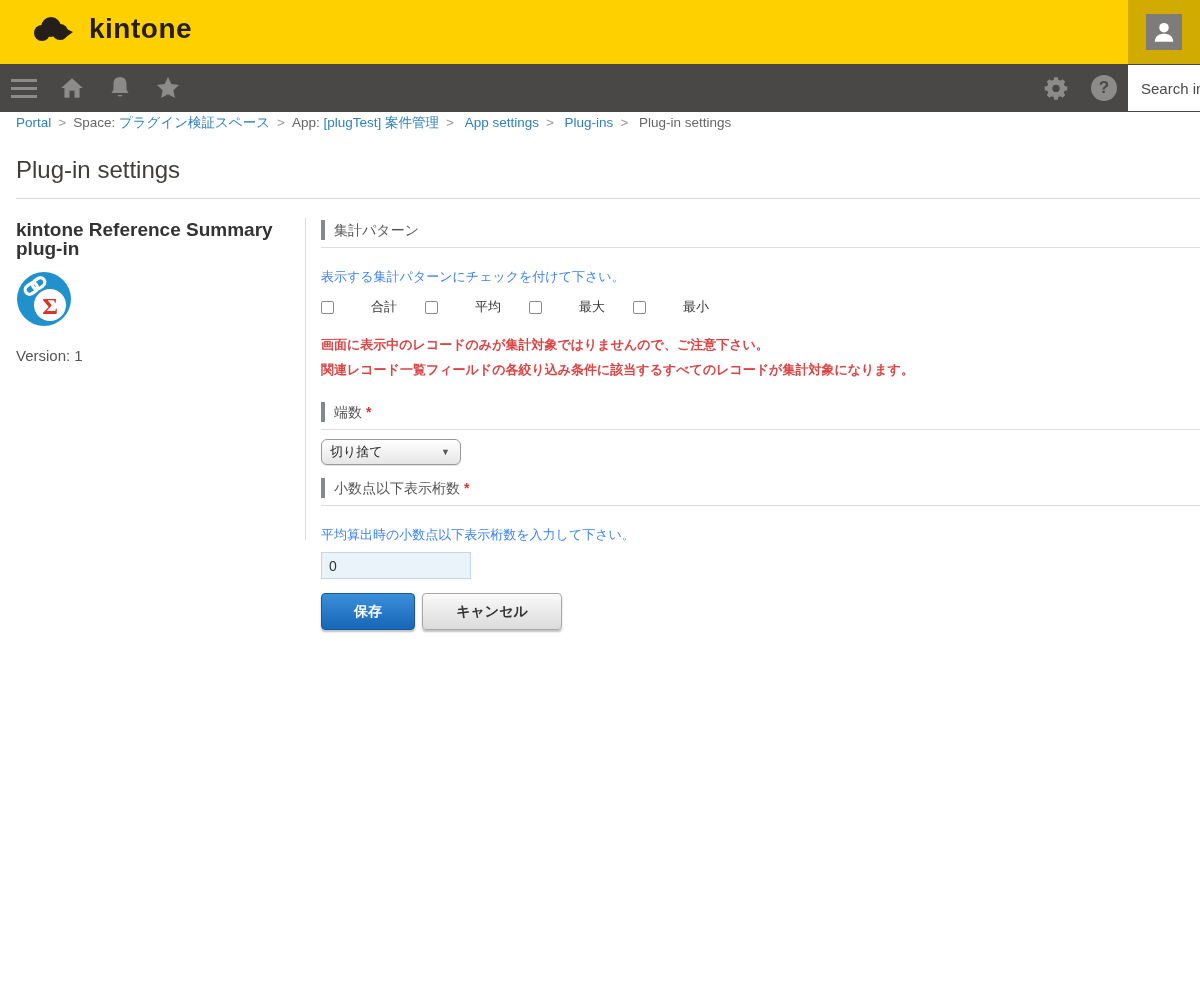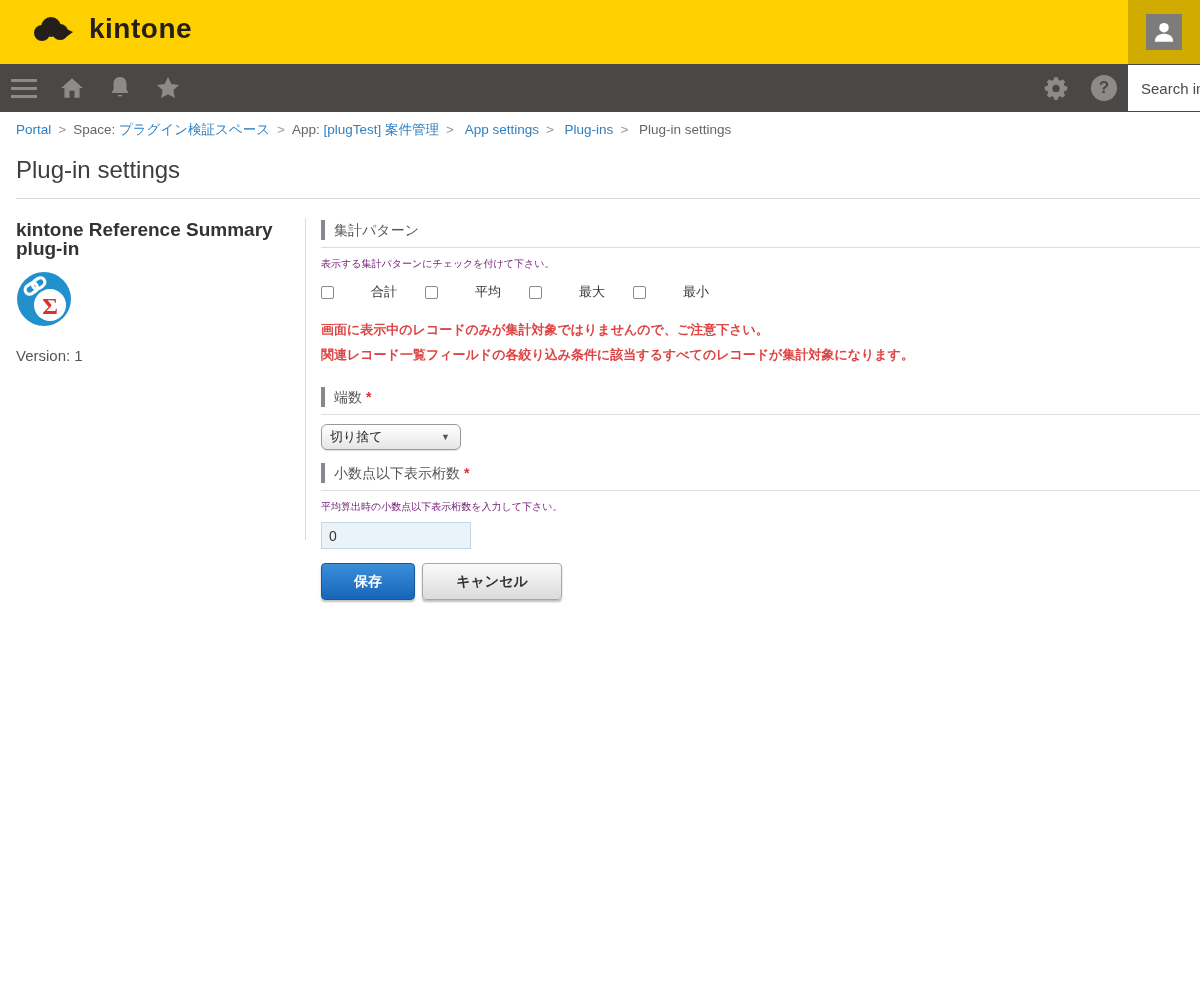--- a/index.html
+++ b/index.html
@@ -23,21 +23,21 @@
   .hamburger { display:flex; flex-direction:column; gap:5px; }
   .hamburger span { display:block; width:26px; height:3px; background:#8D8B89; }
   .help-circle { width:26px; height:26px; border-radius:50%; background:#8D8B89; color:#4A4846;
     font-size:17px; font-weight:bold; display:flex; align-items:center; justify-content:center; }
   .nav-right { margin-left:auto; display:flex; align-items:center; height:48px; }
   .search-box { width:72px; height:46px; background:#fff; border:none; outline:none;
     font-size:15px; color:#4A4A4A; padding-left:13px; font-family:inherit; }
   .search-box::placeholder { color:#4A4A4A; opacity:1; }
 
   
-  .breadcrumb { position:absolute; left:16px; top:121px; font-size:13.5px; color:#666; white-space:nowrap; }
+  .breadcrumb { position:absolute; left:16px; top:114px; font-size:13.5px; color:#666; white-space:nowrap; }
   .breadcrumb a { color:#2F80C3; text-decoration:none; cursor:pointer; }
   .crumb-sep { color:#999; margin:0 7px; }
   .crumb-current { color:#666; }
 
   
   .page-title { position:absolute; left:16px; top:156px; font-size:24px; color:#413D3A; font-weight:400; }
   .title-rule { position:absolute; left:16px; top:198px; width:1184px; height:0; border-top:1px solid #D9D9D9; }
 
   
   .plugin-panel { position:absolute; left:16px; top:220px; width:273px; }
@@ -46,21 +46,21 @@
   .plugin-version { margin-top:16px; font-size:15px; color:#555; }
 
   .v-divider { position:absolute; left:305px; top:218px; width:1px; height:322px; background:#DCDCDC; }
 
   
   .form-area { position:absolute; left:321px; top:220px; width:879px; }
   .section-h { border-bottom:1px solid #DDDDDD; padding-bottom:7px; }
   .section-h .bar-label { border-left:4px solid #83898F; padding-left:9px; font-size:14px; color:#555;
     line-height:20px; display:inline-block; }
   .req { color:#E03030; font-weight:bold; margin-left:4px; }
-  .instruction { font-size:10px; color:#701a75; margin-top:9px; }
+  .instruction { font-size:13px; color:#3b82f6; margin-top:20px; }
   .checkbox-row { display:flex; align-items:center; margin-top:12px; }
   .cb-item { display:flex; align-items:center; margin-right:28px; cursor:pointer;gap:30px; }
   .cb-box { width:13px; height:13px; background:#fff; border:1px solid #8A8A8A; border-radius:2px; }
   .cb-text { font-size:13px; color:#333; margin-left:7px; }
   .warnings { margin-top:16px; }
   .warning-line { font-size:13px; font-weight:bold; color:#DD4444; line-height:25px; }
 
   .sec-gap { margin-top:20px; }
   .sec-gap2 { margin-top:13px; }
 

